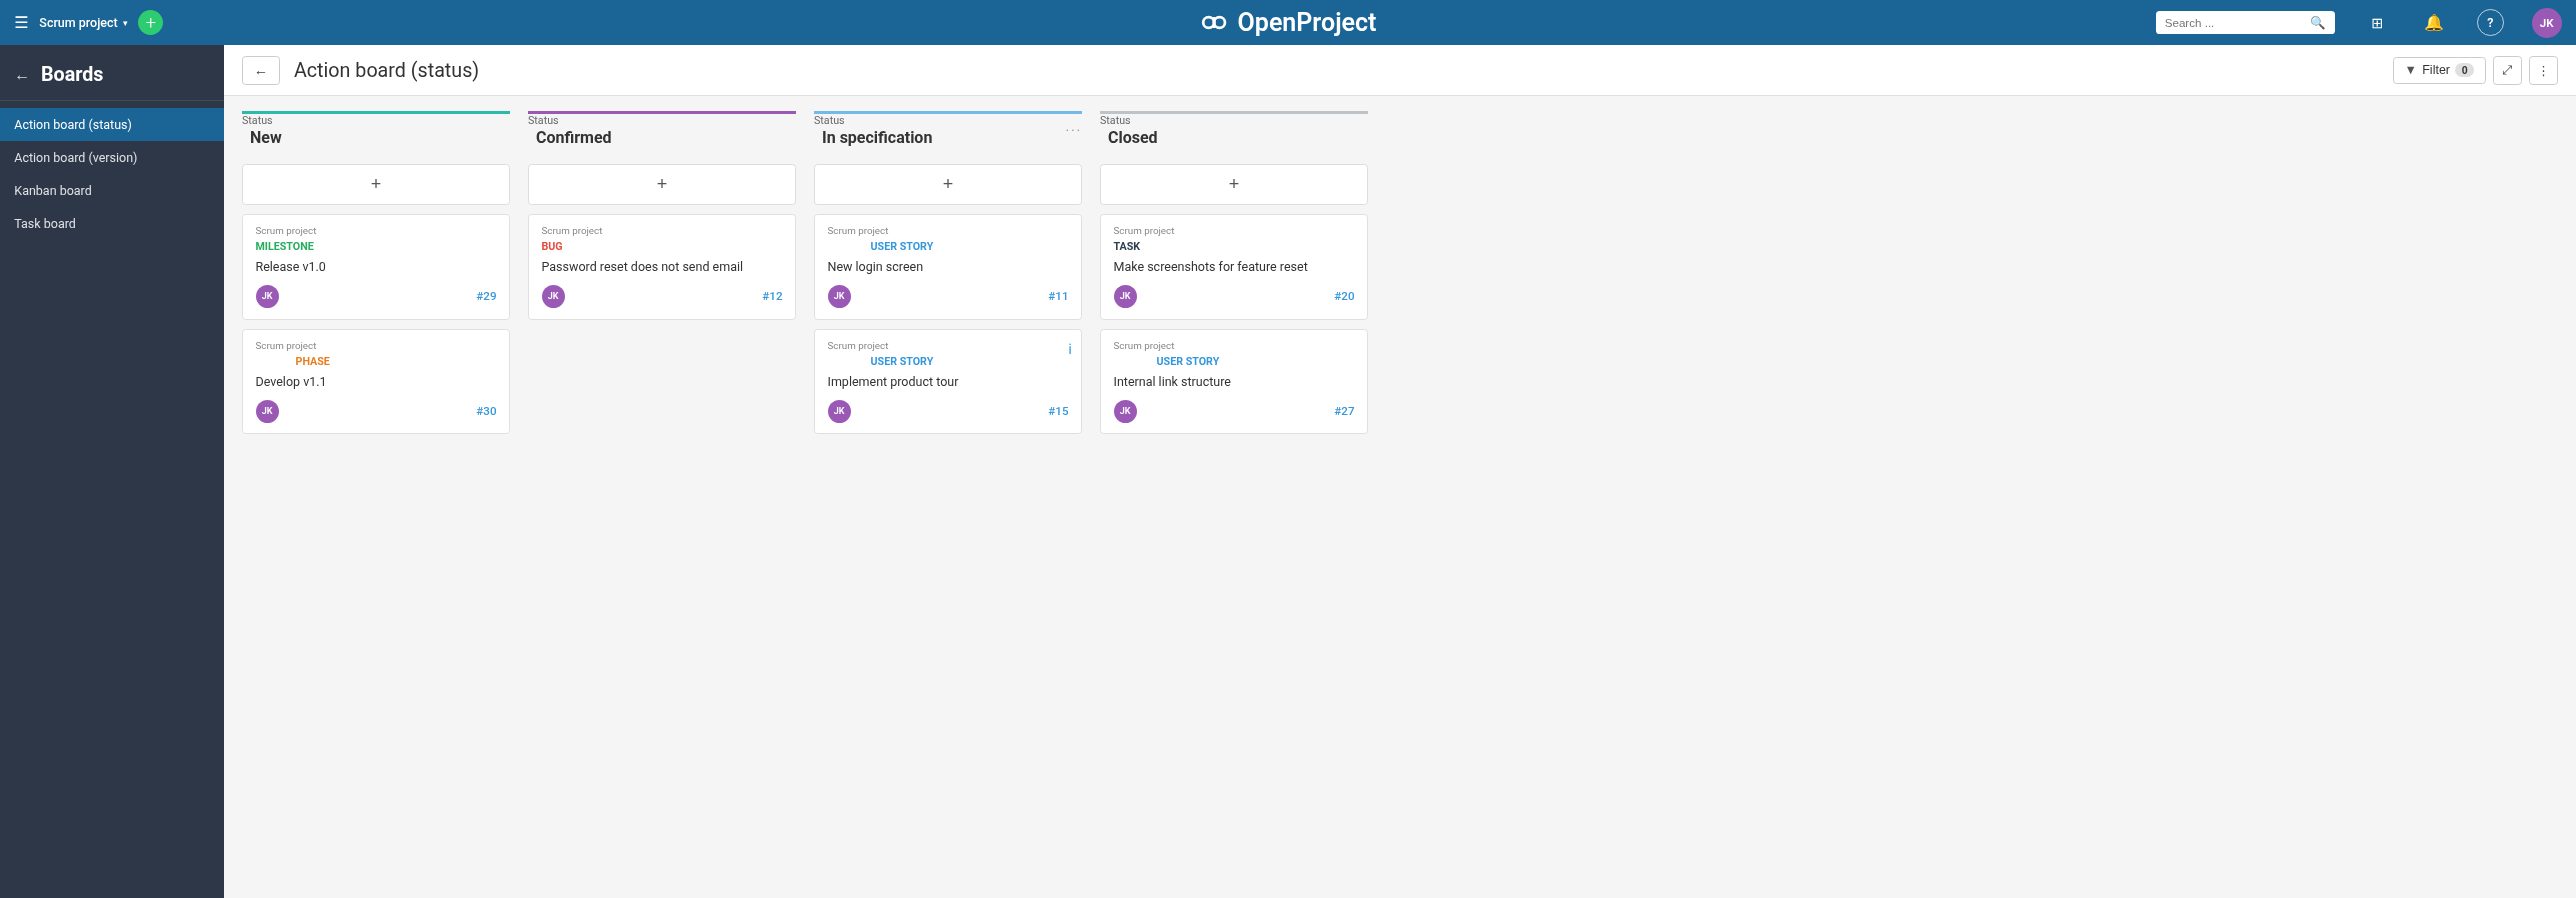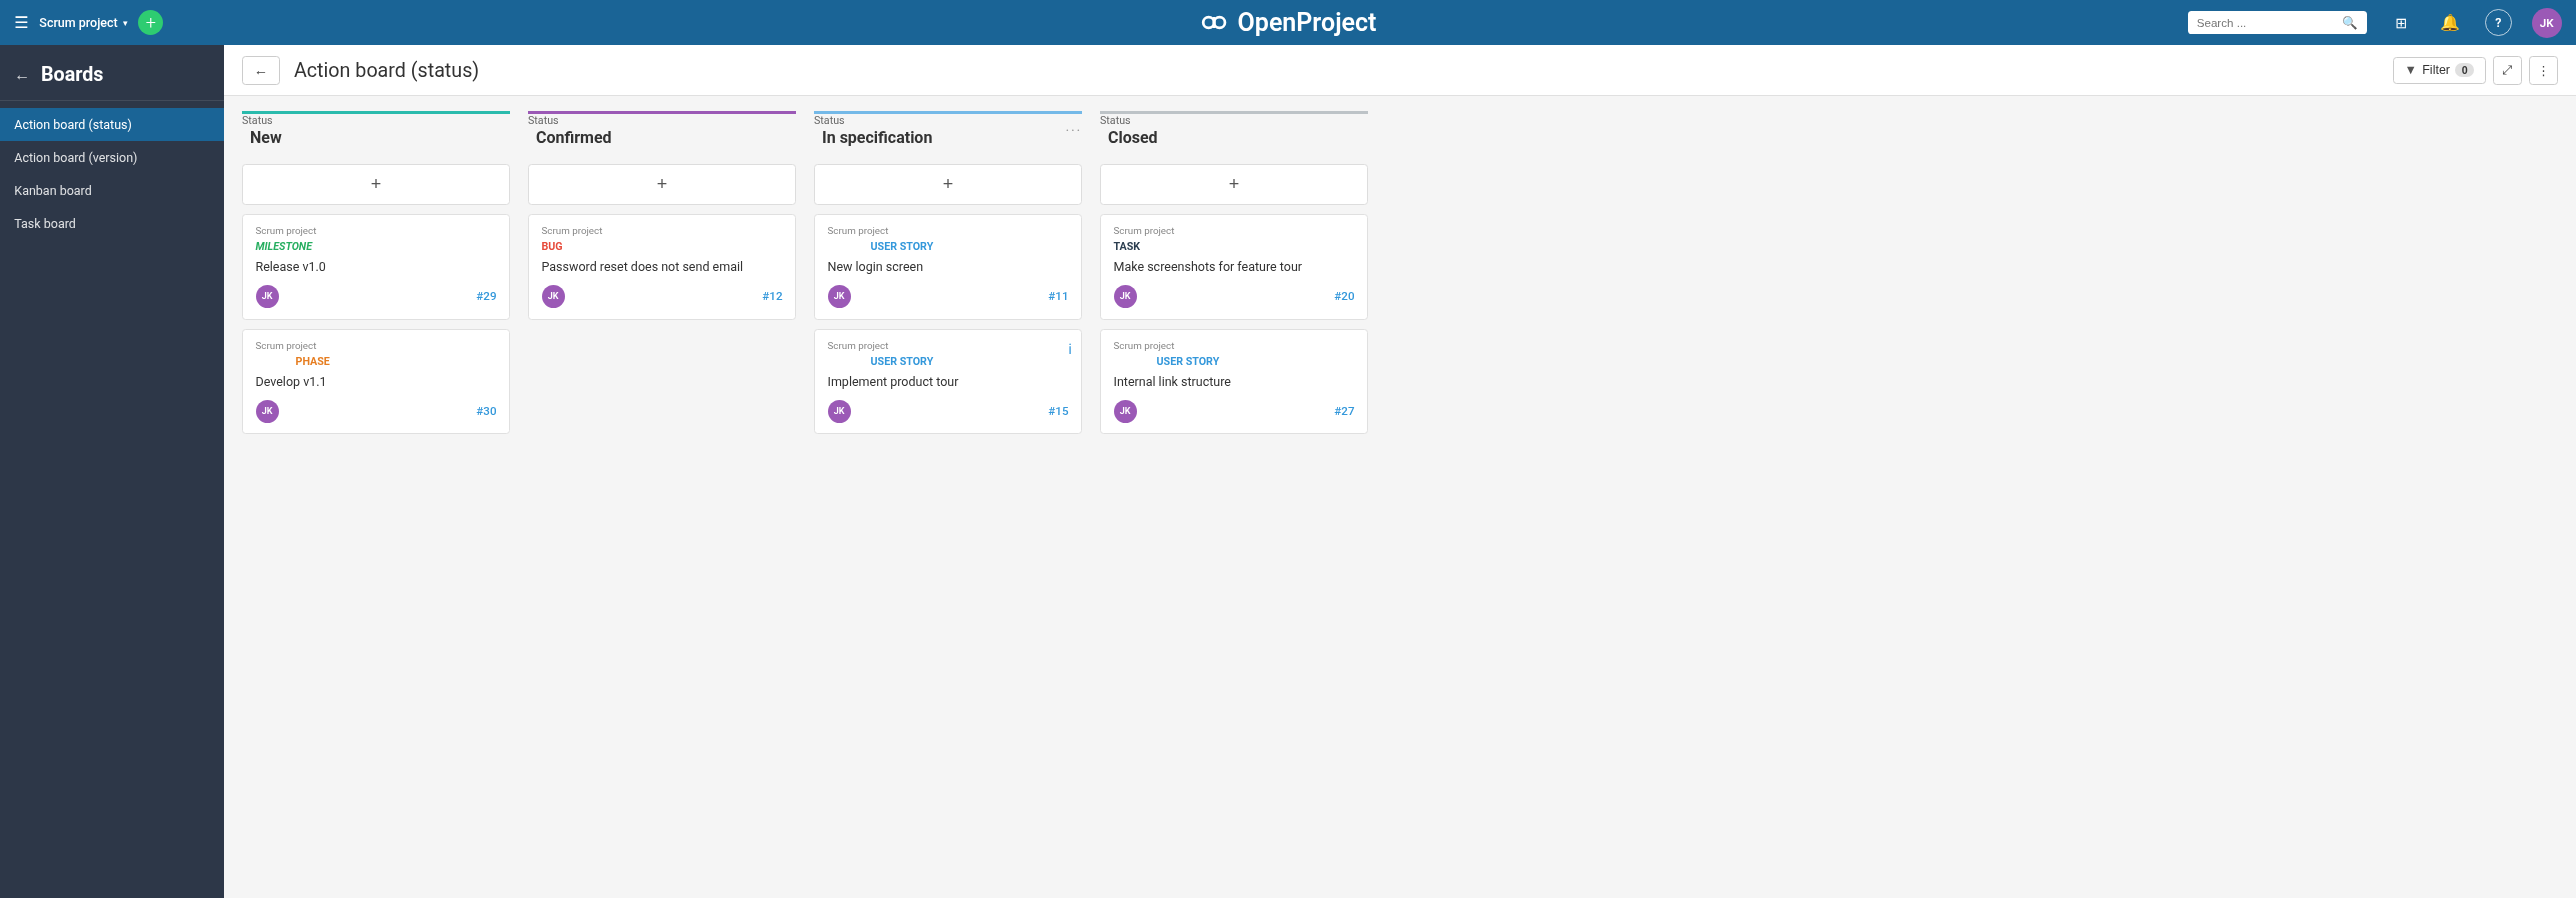--- a/index.html
+++ b/index.html
@@ -46,21 +46,21 @@
       font-weight: 600;
     }
     .nav-logo .logo-icon {
       width: 29px; height: 29px;
       display: flex; align-items: center; justify-content: center;
     }
     .nav-right {
       margin-left: auto;
       display: flex;
       align-items: center;
-      gap: 20px;
+      gap: 28px;
     }
     .search-box {
       display: flex;
       align-items: center;
       background: white;
       border-radius: 3.6px;
       padding: 3.6px 9px;
       gap: 5.4px;
       width: 179px;
     }
@@ -291,21 +291,21 @@
       font-size: 9.8px;
       color: #888;
       margin-bottom: 3.6px;
     }
     .card-type {
       font-size: 10.7px;
       font-weight: 700;
       margin-bottom: 5.4px;
       text-transform: uppercase;
     }
-    .card-type.milestone { color: #27ae60; font-style: italic; }
+    .card-type.milestone { color: #27ae60; }
     .card-type.phase { color: #e67e22; padding-left: 40px; }
     .card-type.bug { color: #e74c3c; }
     .card-type.user-story { color: #3498db; padding-left: 43px; }
     .card-type.task { color: #2c3e50; }
 
     .card-title {
       font-size: 12.5px;
       color: #333;
       line-height: 1.4;
       margin-bottom: 9px;
@@ -480,21 +480,21 @@
 
         <div class="board-column">
           <div class="column-header gray">
             <div class="column-status-label">Status</div>
             <div class="column-status-name">Closed</div>
           </div>
           <button class="add-card-btn">+</button>
           <div class="board-card">
             <div class="card-project">Scrum project</div>
             <div class="card-type task">TASK</div>
-            <div class="card-title">Make screenshots for feature tour</div>
+            <div class="card-title">Make screenshots for feature reset</div>
             <div class="card-footer">
               <div class="card-avatar">JK</div>
               <span class="card-id">#20</span>
             </div>
           </div>
           <div class="board-card">
             <div class="card-project">Scrum project</div>
             <div class="card-type user-story">USER STORY</div>
             <div class="card-title">Internal link structure</div>
             <div class="card-footer">

